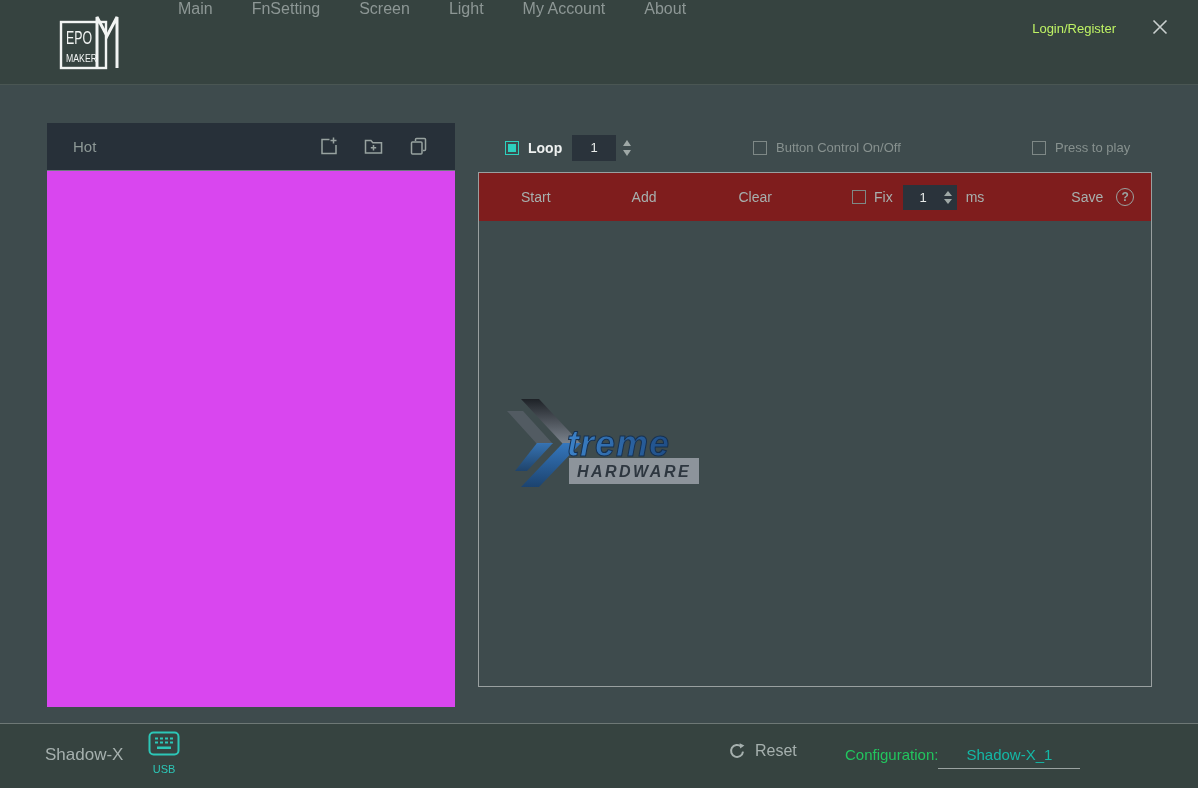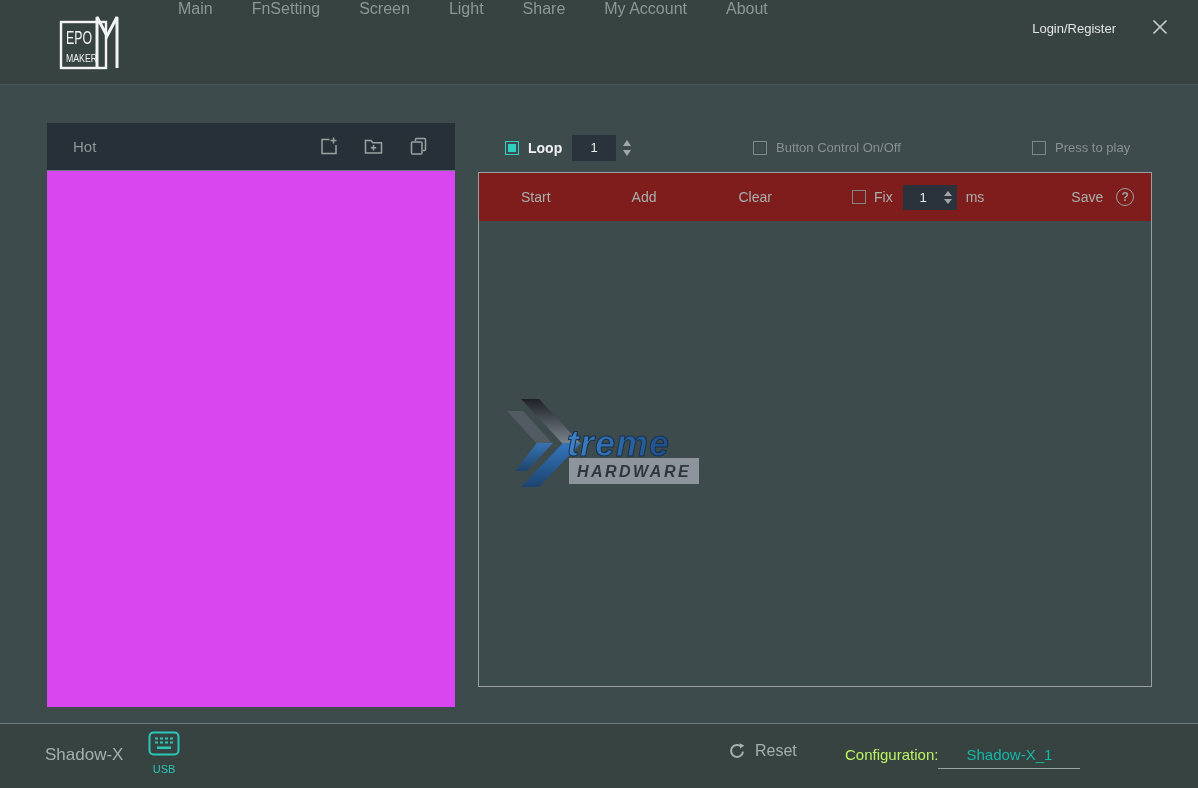--- a/index.html
+++ b/index.html
@@ -23,21 +23,21 @@
   .nav-item {
     height:100%; display:flex; align-items:flex-start; position:relative;
     font-size:16px; color:#8d9795; cursor:pointer; white-space:nowrap;
   }
   .nav-item.active { color:#f4f6f5; font-weight:bold; }
   .nav-item.active::after {
     content:""; position:absolute; left:-3px; right:-3px; bottom:0;
     height:2px; background:#ffffff;
   }
   .nav-right { position:absolute; right:28px; top:18px; display:flex; align-items:center; gap:34px; }
-  .login { font-size:13px; color:#e5e5e5; cursor:pointer; }
+  .login { font-size:13px; color:#bef264; cursor:pointer; }
   .close-btn { background:none; border:none; cursor:pointer; width:20px; height:20px; padding:0; }
 
   
   .macro-panel {
     position:absolute; left:47px; top:123px; width:408px; height:584px;
     background:#d946ef;
   }
   .macro-panel-header {
     height:48px; background:#273039; border-bottom:1px solid #6e7a7f;
     display:flex; align-items:center; padding:0 26px;
@@ -109,21 +109,21 @@
     position:absolute; left:0; top:723px; width:1198px; height:65px;
     background:#364340; border-top:1px solid #6e7876;
   }
   .device-name { position:absolute; left:45px; top:21px; font-size:17px; color:#a6b0ae; }
   .usb-block { position:absolute; left:147px; top:7px; width:34px; text-align:center; cursor:pointer; }
   .usb-label { display:block; margin-top:1px; font-size:11px; color:#2cc7b7; }
   .reset-btn { position:absolute; left:728px; top:18px; display:flex; align-items:center; gap:9px;
                background:none; border:none; cursor:pointer; }
   .reset-label { font-size:16px; color:#a6b0ae; }
   .config-group { position:absolute; left:845px; top:22px; display:flex; align-items:flex-start; }
-  .config-label { font-size:15px; color:#bef264; }
+  .config-label { font-size:15px; color:#22c55e; }
   .config-value {
     display:inline-block; min-width:142px; text-align:center;
     border-bottom:1px solid #9aa3a1; padding:0 4px 5px 4px;
     font-size:15px; color:#14b8a6; cursor:text;
   }
 </style>
 </head>
 <body>
 
 <div class="app">
@@ -143,23 +143,20 @@
           <span>Main</span>
         </div>
       <div class="nav-item">
           <span>FnSetting</span>
         </div>
       <div class="nav-item">
           <span>Screen</span>
         </div>
       <div class="nav-item">
           <span>Light</span>
-        </div>
-      <div class="nav-item">
-          <span>Share</span>
         </div>
       <div class="nav-item">
           <span>My Account</span>
         </div>
       <div class="nav-item">
           <span>About</span>
         </div>
     </nav>
 
     <div class="nav-right">

